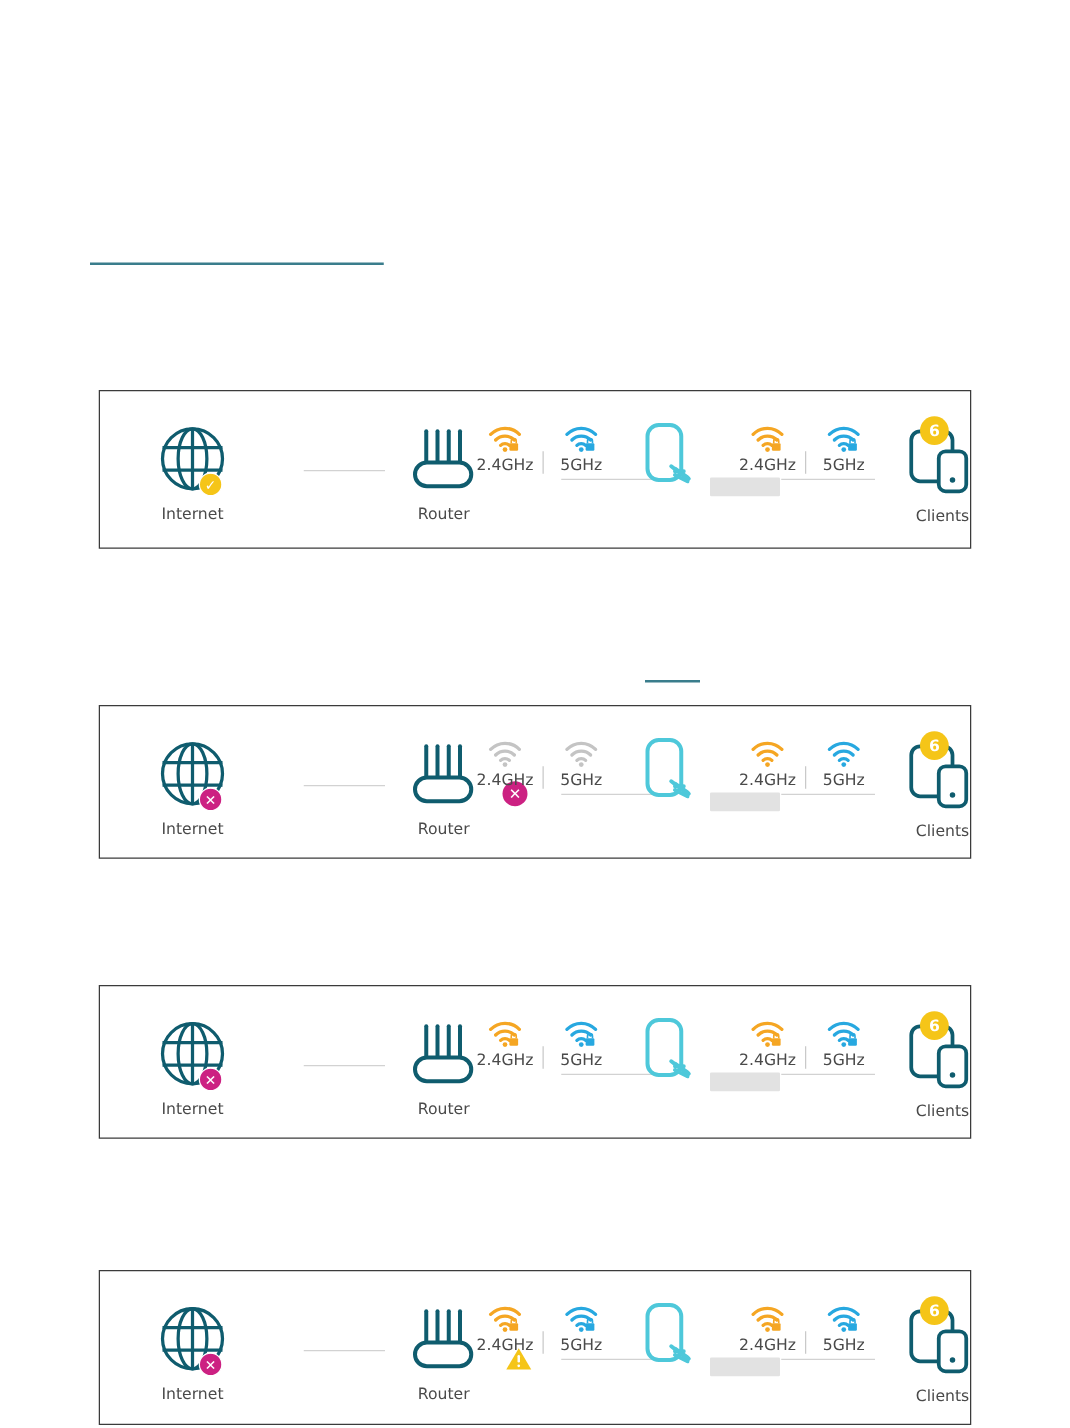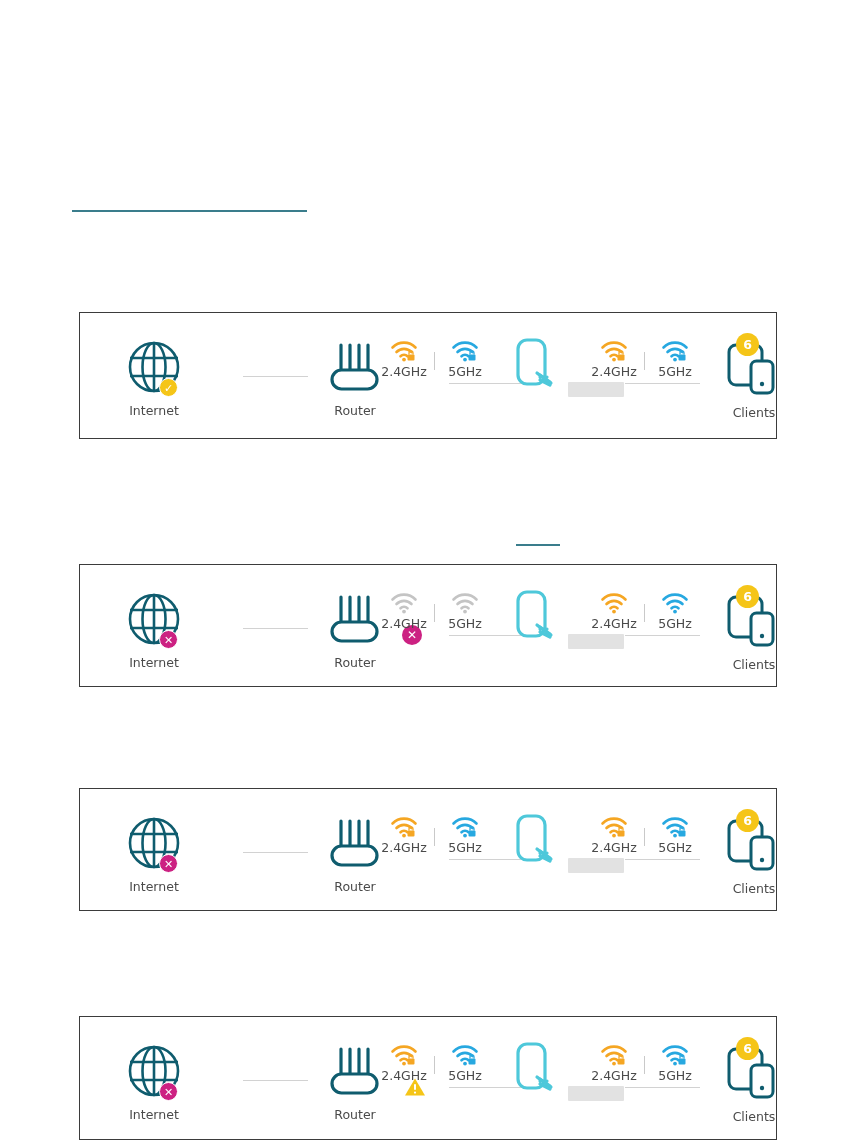--- a/index.html
+++ b/index.html
@@ -117,21 +117,21 @@
     font-weight: bold;
     border: 1.5px solid #ffffff;
   }
   .corner-badge.ok  { background: #f5c518; }
   .corner-badge.err { background: #cc2182; }
 
   
   .bands {
     position: absolute;
     display: flex;
-    align-items: center;
+    align-items: flex-end;
     gap: 0px;
   }
   .bands-router   { left: 296px; top: 26px; }
   .bands-extender { left: 506px; top: 26px; }
   .band {
     width: 56px;
     text-align: center;
   }
   .band-icon { display: block; margin: 0 auto; height: 24px; }
   .band-label {

